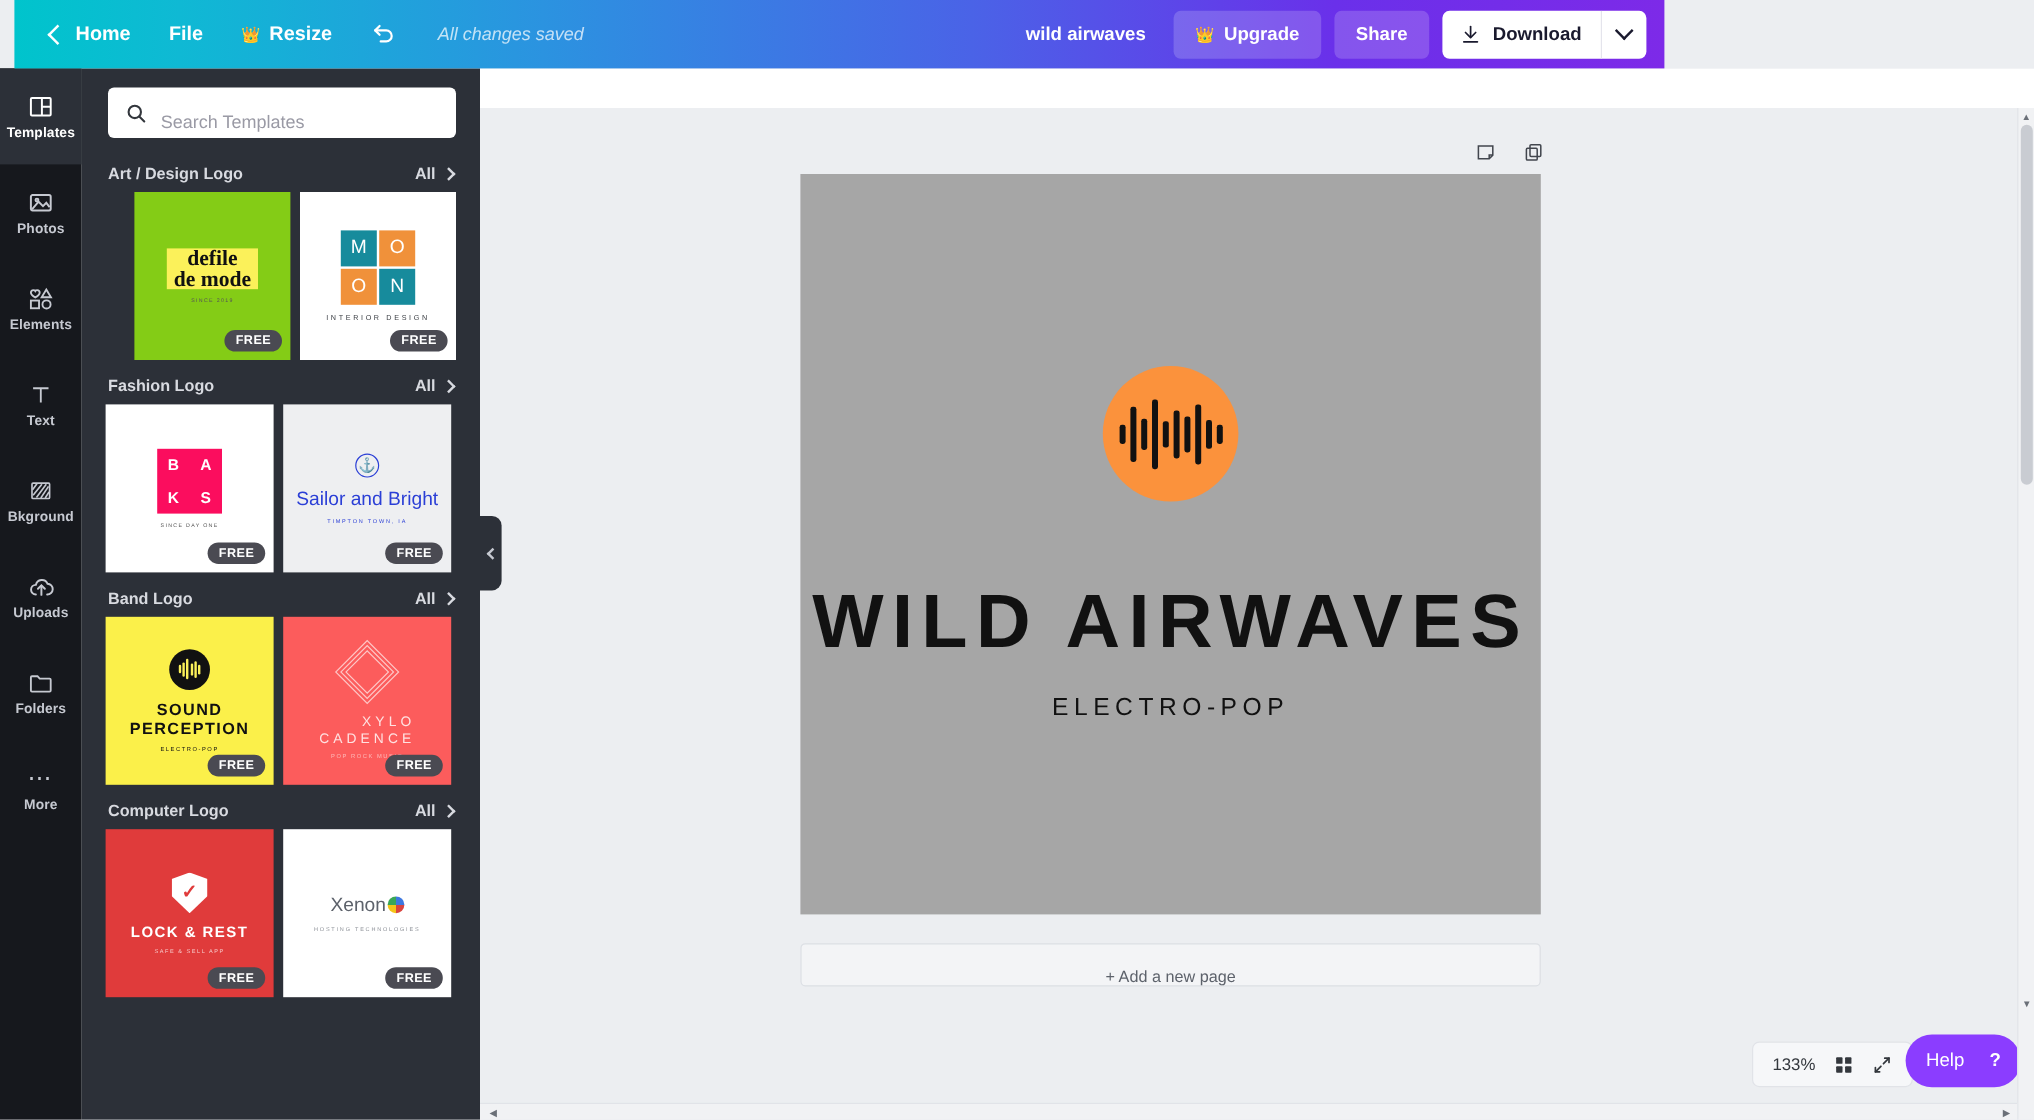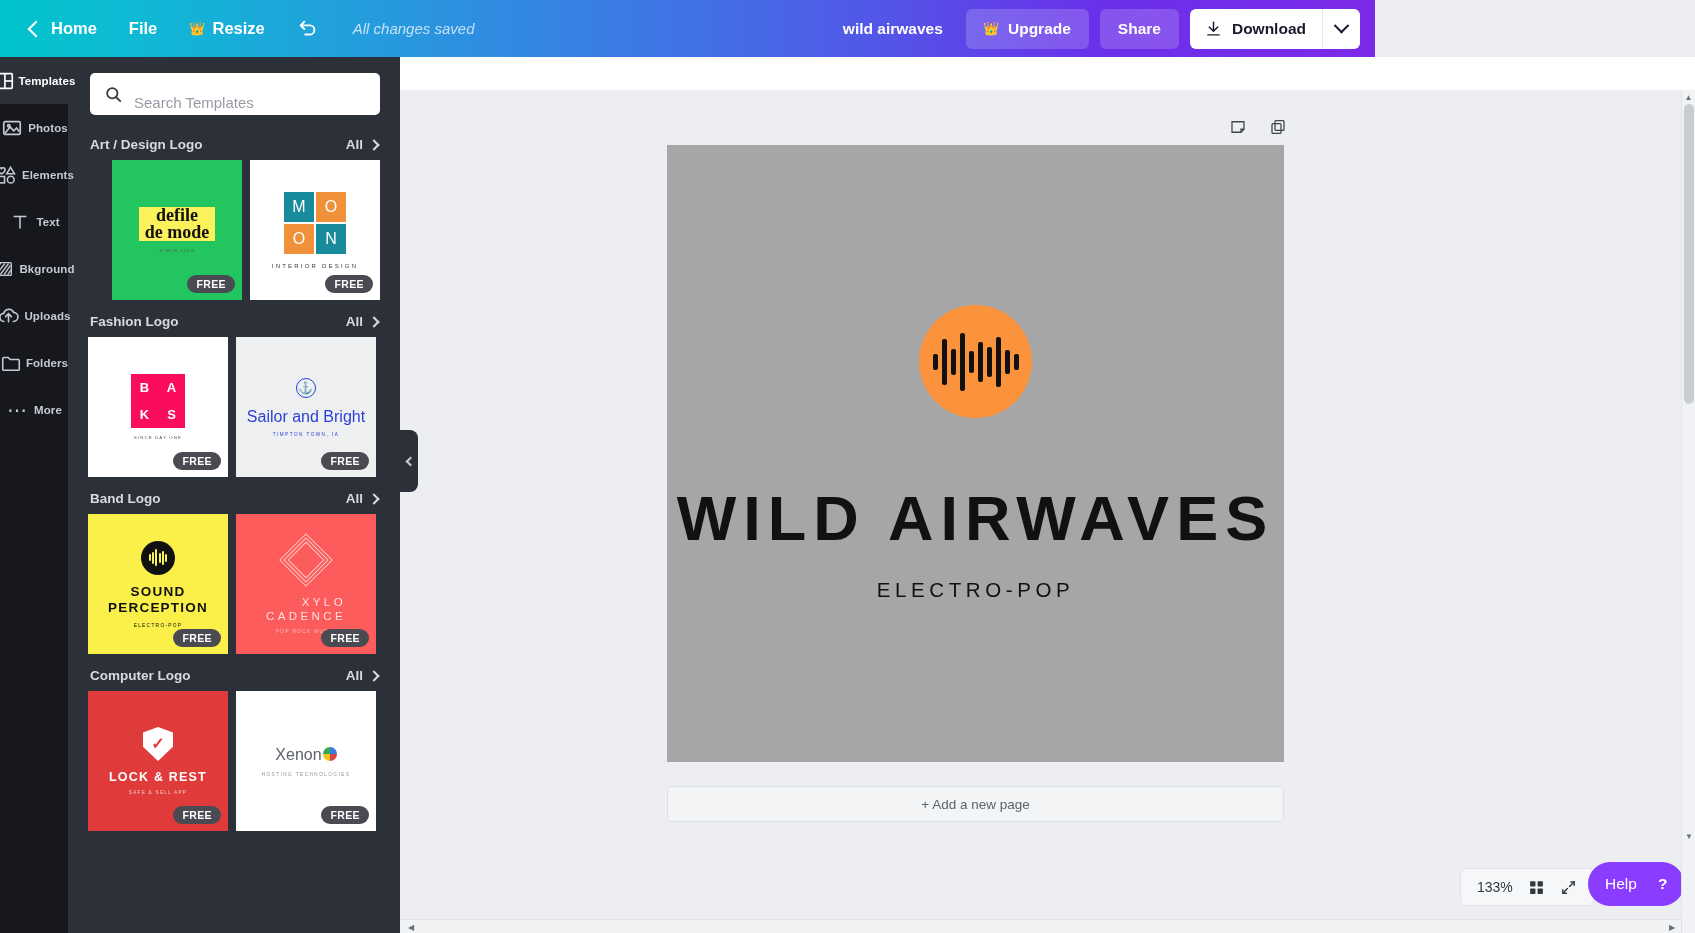--- a/index.html
+++ b/index.html
@@ -5,21 +5,21 @@
   * { box-sizing: border-box; margin: 0; padding: 0; }
   html, body {
     width: 1695px; height: 933px;
     overflow: hidden;
     font-family: "Liberation Sans", sans-serif;
     background: #eceef1;
   }
 
   
   .header {
-    position: absolute; top: 0; left: 0;
+    position: absolute; top: 0; left: 12px;
     width: 1375px; height: 57px;
     background: linear-gradient(90deg, #00c4cc 0%, #0fb9d4 10%, #2b93e0 32%, #4a63e7 58%, #6a30ea 80%, #7d2ae8 100%);
     display: flex; align-items: center;
     z-index: 40;
   }
   .hdr-left { display: flex; align-items: center; height: 100%; padding-left: 14px; gap: 0; }
   .hdr-btn {
     display: flex; align-items: center; gap: 7px;
     height: 38px; padding: 0 16px;
     color: #ffffff; font-size: 16.5px; font-weight: bold;
@@ -62,21 +62,21 @@
   .caret-d { width: 11px; height: 11px; border-right: 2.2px solid #1a1a2e; border-bottom: 2.2px solid #1a1a2e; transform: rotate(45deg) translate(-2px,-2px); }
 
   
   .rail {
     position: absolute; top: 57px; left: 0;
     width: 68px; height: 876px;
     background: #16181d;
     z-index: 30;
   }
   .rail-item {
-    height: 47px; display: flex; flex-direction: row;
+    height: 80px; display: flex; flex-direction: column;
     align-items: center; justify-content: center; gap: 4px;
     cursor: pointer; position: relative;
   }
   .rail-item .ico { width: 24px; height: 24px; display:flex; align-items:center; justify-content:center; color:#c6c9d1; }
   .rail-item .lbl { font-size: 11.5px; color: #c6c9d1; font-weight: bold; letter-spacing: .1px; }
   .rail-item.active { background: #2c3038; }
   .rail-item.active .ico, .rail-item.active .lbl { color: #ffffff; }
   .rail-dots { font-size: 20px; color: #c6c9d1; line-height: 8px; letter-spacing: 2px; }
 
   
@@ -197,21 +197,21 @@
   .ab-sub {
     margin-top: 24px;
     font-size: 20.5px; color: #111; letter-spacing: 4.6px;
     font-family: "Liberation Sans", sans-serif;
   }
   .addpage {
     position: absolute; top: 729px; left: 267px;
     width: 617px; height: 36px;
     border: 1px solid #dcdfe4; border-radius: 4px;
     background: #f3f4f6;
-    display: flex; align-items: center; justify-content: center;
+    display: flex; align-items: flex-end; justify-content: center;
     font-size: 13.5px; color: #5d626b; cursor: pointer;
   }
 
   
   .zoom-bar {
     position: absolute; left: 1460px; top: 868px;
     display: flex; align-items: center; gap: 15px;
     height: 38px; padding: 0 16px;
     background: #f6f7f9; border: 1px solid #e1e3e8; border-radius: 6px;
   }
@@ -386,21 +386,21 @@
   <div class="panel-scroll">
 
     <div class="sec-head">
       <div class="sec-title">Art / Design Logo</div>
       <div class="sec-all">
         <span class="sec-all-lbl">All</span>
         <span class="chev-r"></span>
       </div>
     </div>
     <div class="grid">
-      <div class="thumb" style="background:#22c55e;margin-left:24px;">
+      <div class="thumb" style="background:#84cc16;margin-left:24px;">
         <div class="t-defile-hl">
           <div>defile</div>
           <div>de mode</div>
         </div>
         <div class="t-micro">SINCE 2019</div>
         <span class="free-badge">FREE</span>
       </div>
       <div class="thumb" style="background:#ffffff;">
         <div class="moon-grid">
           <div class="moon-cell moon-teal">M</div>

